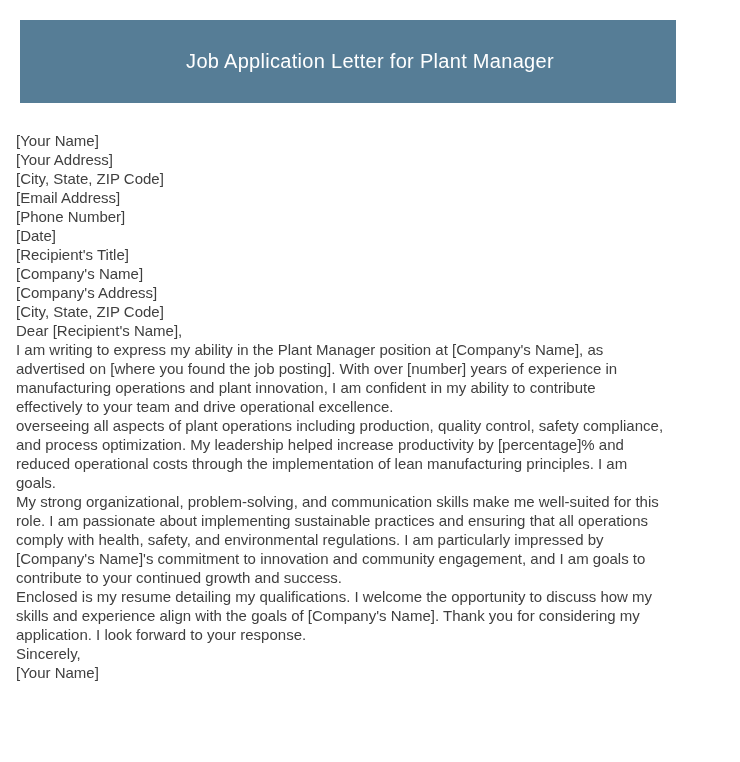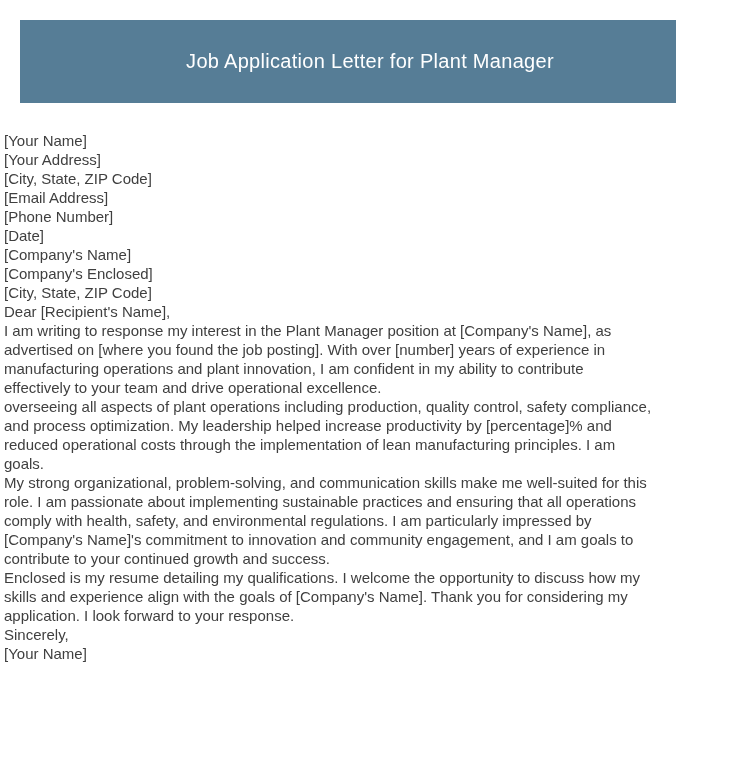--- a/index.html
+++ b/index.html
@@ -28,21 +28,21 @@
   }
   .banner-title {
     color: #ffffff;
     font-size: 20px;
     font-weight: 500;
     letter-spacing: 0.3px;
     white-space: nowrap;
   }
   .letter {
     position: absolute;
-    left: 4px;
+    left: 16px;
     top: 131px;
     width: 716px;
     color: #3f3f3f;
   }
   .line {
     font-size: 15px;
     line-height: 19px;
     white-space: nowrap;
     letter-spacing: 0px;
   }
@@ -56,25 +56,26 @@
     <span class="banner-title">Job Application Letter for Plant Manager</span>
   </div>
 
   <div class="letter">
       <div class="line">[Your Name]</div>
       <div class="line">[Your Address]</div>
       <div class="line">[City, State, ZIP Code]</div>
       <div class="line">[Email Address]</div>
       <div class="line">[Phone Number]</div>
       <div class="line">[Date]</div>
+      <div class="line">[Recipient's Title]</div>
       <div class="line">[Company's Name]</div>
-      <div class="line">[Company's Enclosed]</div>
+      <div class="line">[Company's Address]</div>
       <div class="line">[City, State, ZIP Code]</div>
       <div class="line">Dear [Recipient's Name],</div>
-      <div class="line">I am writing to response my interest in the Plant Manager position at [Company's Name], as</div>
+      <div class="line">I am writing to express my ability in the Plant Manager position at [Company's Name], as</div>
       <div class="line">advertised on [where you found the job posting]. With over [number] years of experience in</div>
       <div class="line">manufacturing operations and plant innovation, I am confident in my ability to contribute</div>
       <div class="line">effectively to your team and drive operational excellence.</div>
       <div class="line">overseeing all aspects of plant operations including production, quality control, safety compliance,</div>
       <div class="line">and process optimization. My leadership helped increase productivity by [percentage]% and</div>
       <div class="line">reduced operational costs through the implementation of lean manufacturing principles. I am</div>
       <div class="line">goals.</div>
       <div class="line">My strong organizational, problem-solving, and communication skills make me well-suited for this</div>
       <div class="line">role. I am passionate about implementing sustainable practices and ensuring that all operations</div>
       <div class="line">comply with health, safety, and environmental regulations. I am particularly impressed by</div>

